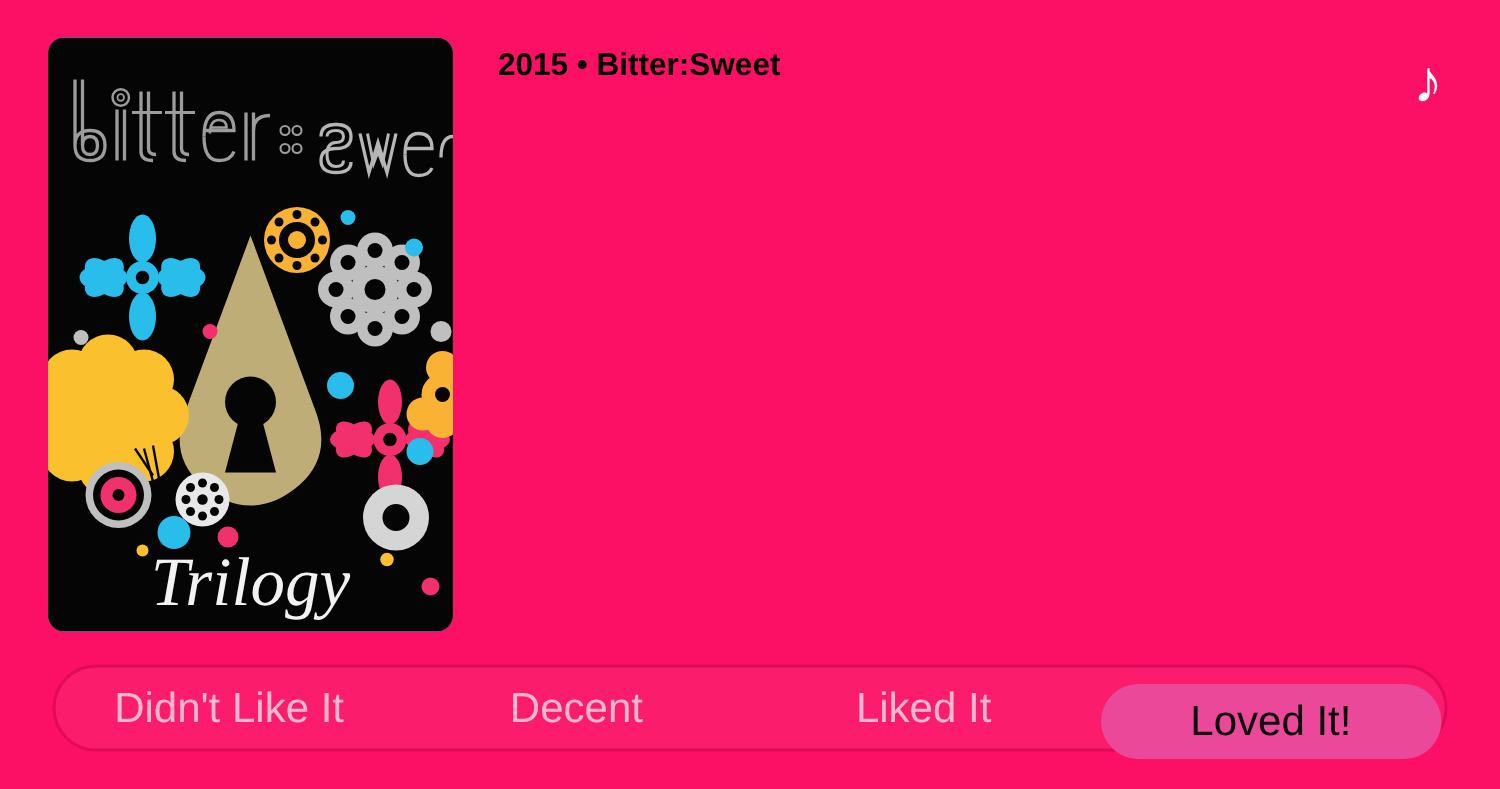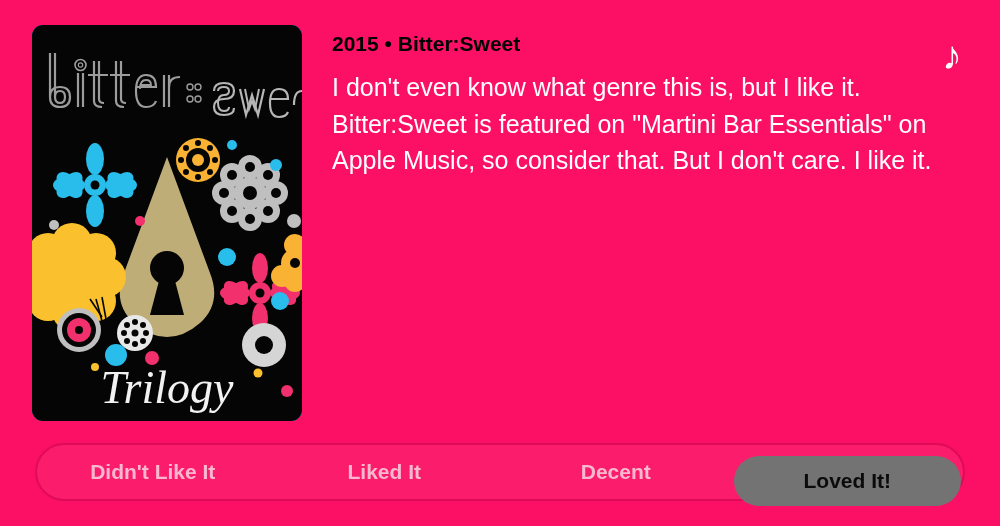--- a/index.html
+++ b/index.html
@@ -81,30 +81,30 @@
     display:flex;
     align-items:center;
     padding:0;
   }
   .rating-opt {
     flex:1 1 0;
     height:50px;
     display:flex;
     align-items:center;
     justify-content:center;
-    font-size:21px;
-    font-weight:bold;
+    font-size:28px;
+    font-weight:normal;
     color:#FAB8CF;
     cursor:pointer;
     border-radius:25px;
     user-select:none;
     margin:0 2px;
   }
   .rating-opt.selected {
-    background:#737373;
+    background:#ec4899;
     color:#0B0B0B;
     margin-top:17px;
   }
 </style>
 </head>
 <body>
 
 <div class="screen">
 
   <div class="art-wrap">
@@ -309,25 +309,24 @@
           <circle cx="22" cy="200" r="5" fill="#BFBFBF"></circle>
         </g>
       </g>
 
       <text x="135" y="378" text-anchor="middle" font-family="'Liberation Serif', serif" font-style="italic" font-size="46" fill="#F2F2F2">Trilogy</text>
     </svg>
   </div>
 
   <div class="info">
     <div class="subtitle">2015 • Bitter:Sweet</div>
-    <div class="description">I don't even know what genre this is, but I like it. Bitter:Sweet is featured on "Martini Bar Essentials" on Apple Music, so consider that. But I don't care. I like it.</div>
   </div>
 
   <div class="note-btn">♪</div>
 
   <div class="rating-bar">
     <div class="rating-opt">Didn't Like It</div>
+    <div class="rating-opt">Decent</div>
     <div class="rating-opt">Liked It</div>
-    <div class="rating-opt">Decent</div>
     <div class="rating-opt selected">Loved It!</div>
   </div>
 
 </div>
 
 </body></html>

